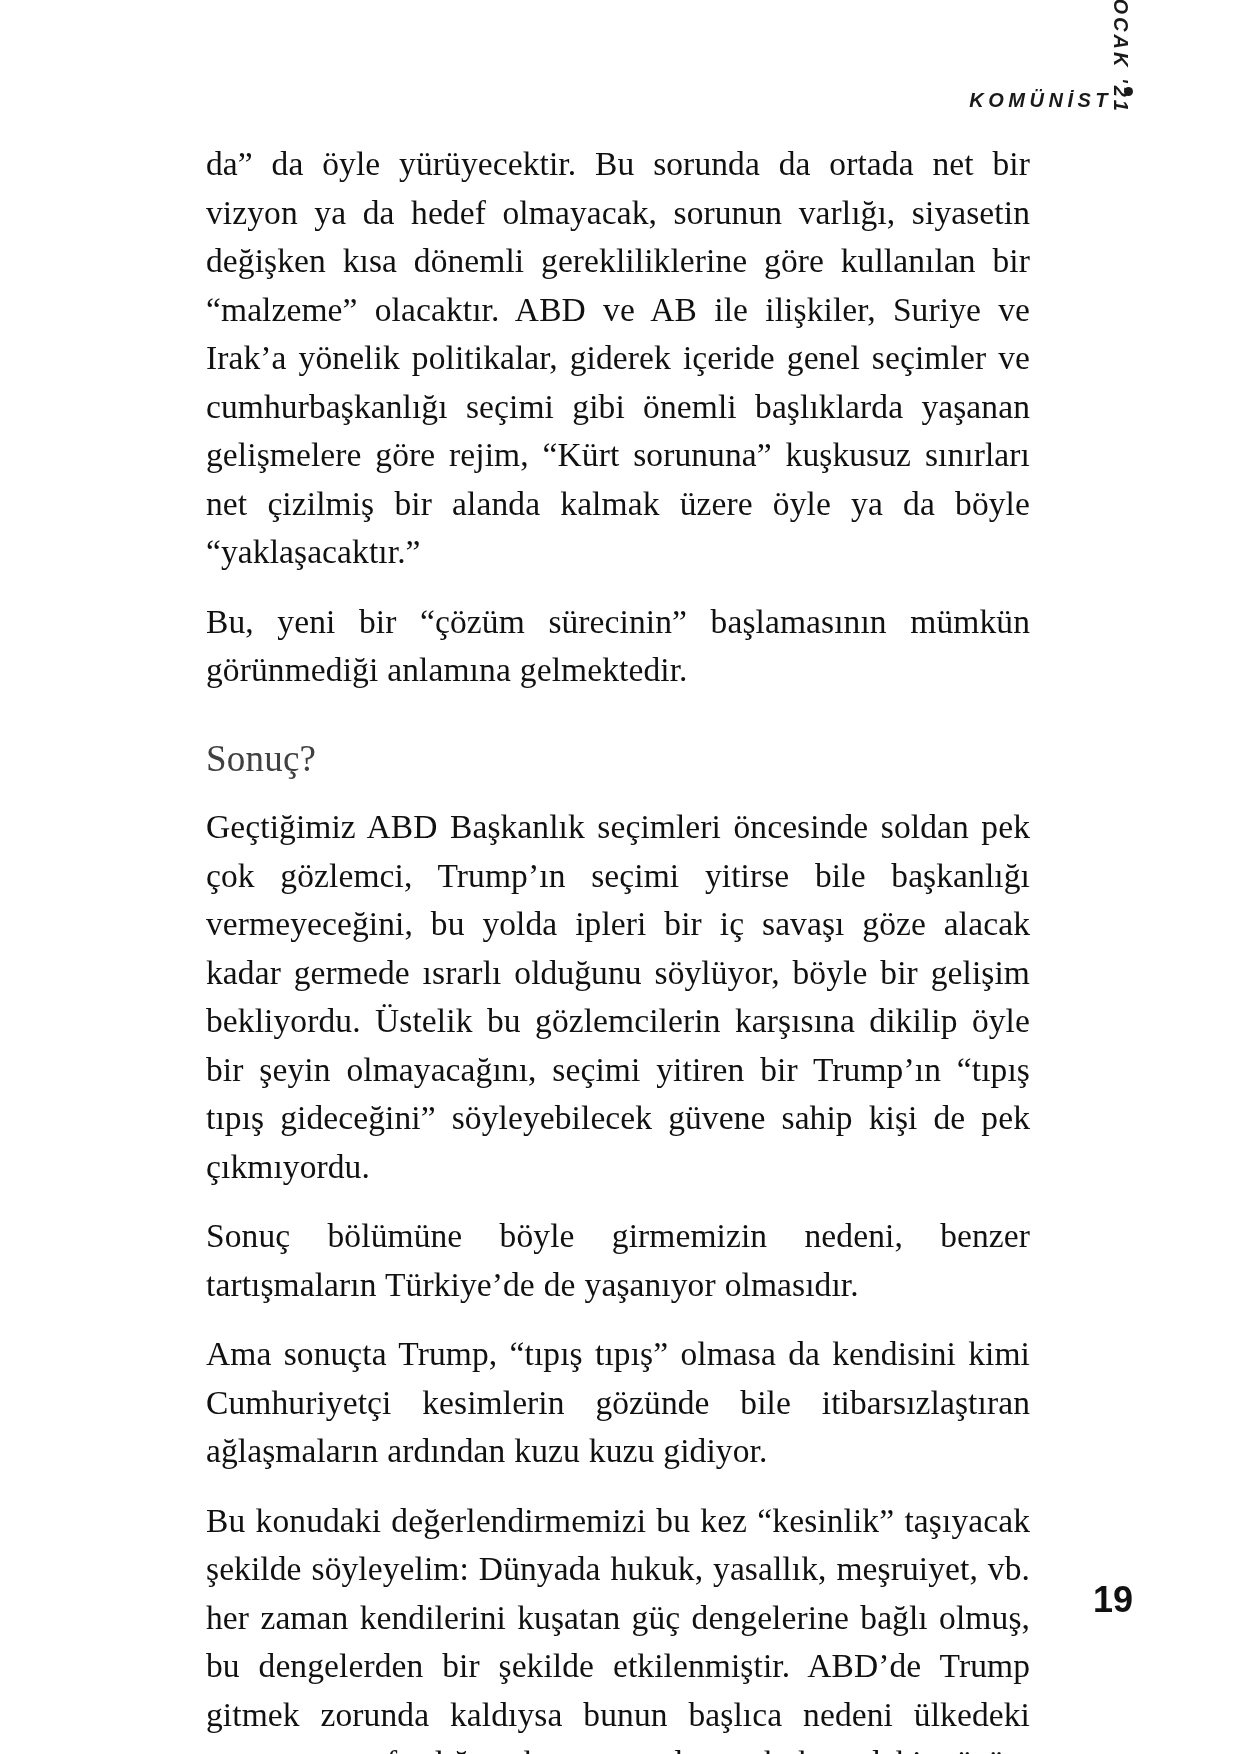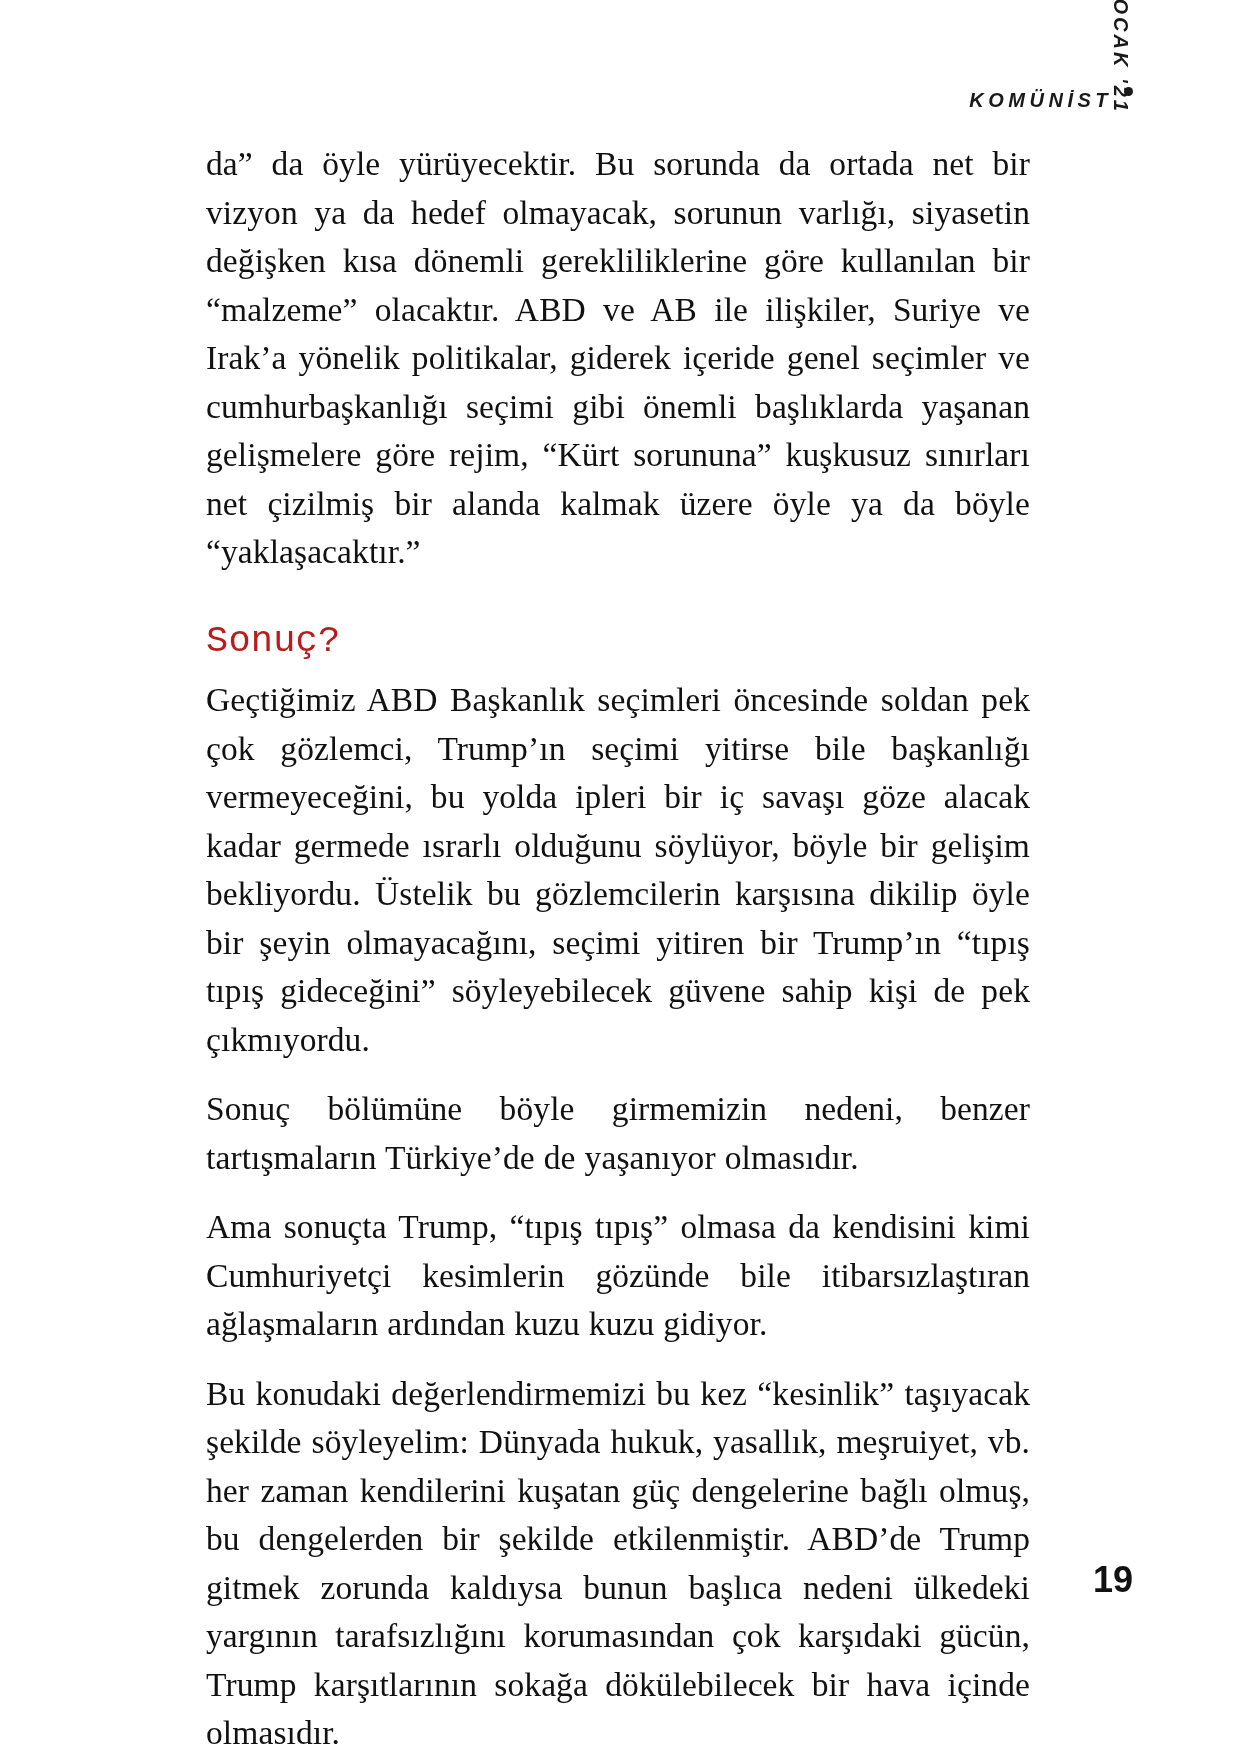--- a/index.html
+++ b/index.html
@@ -83,34 +83,34 @@
     letter-spacing: 0.1px;
     word-spacing: 0.5px;
     hyphens: none;
   }
 
   p.body-par + p.body-par {
     margin-top: 21px;
   }
 
   h2.section-heading {
-    font-family: Liberation Mono, monospace;
+    font-family: Liberation Serif, serif;
     font-weight: normal;
     font-size: 37px;
     line-height: 1.1;
-    margin: 44px 0 15px 0;
+    margin: 44px 0 24px 0;
     letter-spacing: 0.2px;
-    color: #b91c1c;
+    color: #404040;
   }
 
   
   .folio {
     position: absolute;
     right: 108px;
-    bottom: 156px;
+    bottom: 136px;
     font-family: "Liberation Sans", "DejaVu Sans", sans-serif;
     font-weight: bold;
     font-size: 36px;
     color: #111111;
     line-height: 1;
   }
 </style>
 </head>
 <body>
 
@@ -119,20 +119,21 @@
   <div class="running-head">
     <span class="running-head-title">KOMÜNİST</span>
     <span class="running-head-dot"></span>
     <span class="running-head-date">OCAK '21</span>
   </div>
 
   <div class="text-column">
 
     <p class="body-par">da” da öyle yürüyecektir. Bu sorunda da ortada net bir vizyon ya da hedef olmayacak, sorunun varlığı, siyasetin değişken kısa dönemli gerekliliklerine göre kullanılan bir “malzeme” olacaktır. ABD ve AB ile ilişkiler, Suriye ve Irak’a yönelik politikalar, giderek içeride genel seçimler ve cumhurbaşkanlığı seçimi gibi önemli başlıklarda yaşanan gelişmelere göre rejim, “Kürt sorununa” kuşkusuz sınırları net çizilmiş bir alanda kalmak üzere öyle ya da böyle “yaklaşacaktır.”</p>
 
+    <p class="body-par">Bu, yeni bir “çözüm sürecinin” başlamasının mümkün görünmediği anlamına gelmektedir.</p>
 
     <h2 class="section-heading">Sonuç?</h2>
 
     <p class="body-par">Geçtiğimiz ABD Başkanlık seçimleri öncesinde soldan pek çok gözlemci, Trump’ın seçimi yitirse bile başkanlığı vermeyeceğini, bu yolda ipleri bir iç savaşı göze alacak kadar germede ısrarlı olduğunu söylüyor, böyle bir gelişim bekliyordu. Üstelik bu gözlemcilerin karşısına dikilip öyle bir şeyin olmayacağını, seçimi yitiren bir Trump’ın “tıpış tıpış gideceğini” söyleyebilecek güvene sahip kişi de pek çıkmıyordu.</p>
 
     <p class="body-par">Sonuç bölümüne böyle girmemizin nedeni, benzer tartışmaların Türkiye’de de yaşanıyor olmasıdır.</p>
 
     <p class="body-par">Ama sonuçta Trump, “tıpış tıpış” olmasa da kendisini kimi Cumhuriyetçi kesimlerin gözünde bile itibarsızlaştıran ağlaşmaların ardından kuzu kuzu gidiyor.</p>
 
     <p class="body-par">Bu konudaki değerlendirmemizi bu kez “kesinlik” taşıyacak şekilde söyleyelim: Dünyada hukuk, yasallık, meşruiyet, vb. her zaman kendilerini kuşatan güç dengelerine bağlı olmuş, bu dengelerden bir şekilde etkilenmiştir. ABD’de Trump gitmek zorunda kaldıysa bunun başlıca nedeni ülkedeki yargının tarafsızlığını korumasından çok karşıdaki gücün, Trump karşıtlarının sokağa dökülebilecek bir hava içinde olmasıdır.</p>

